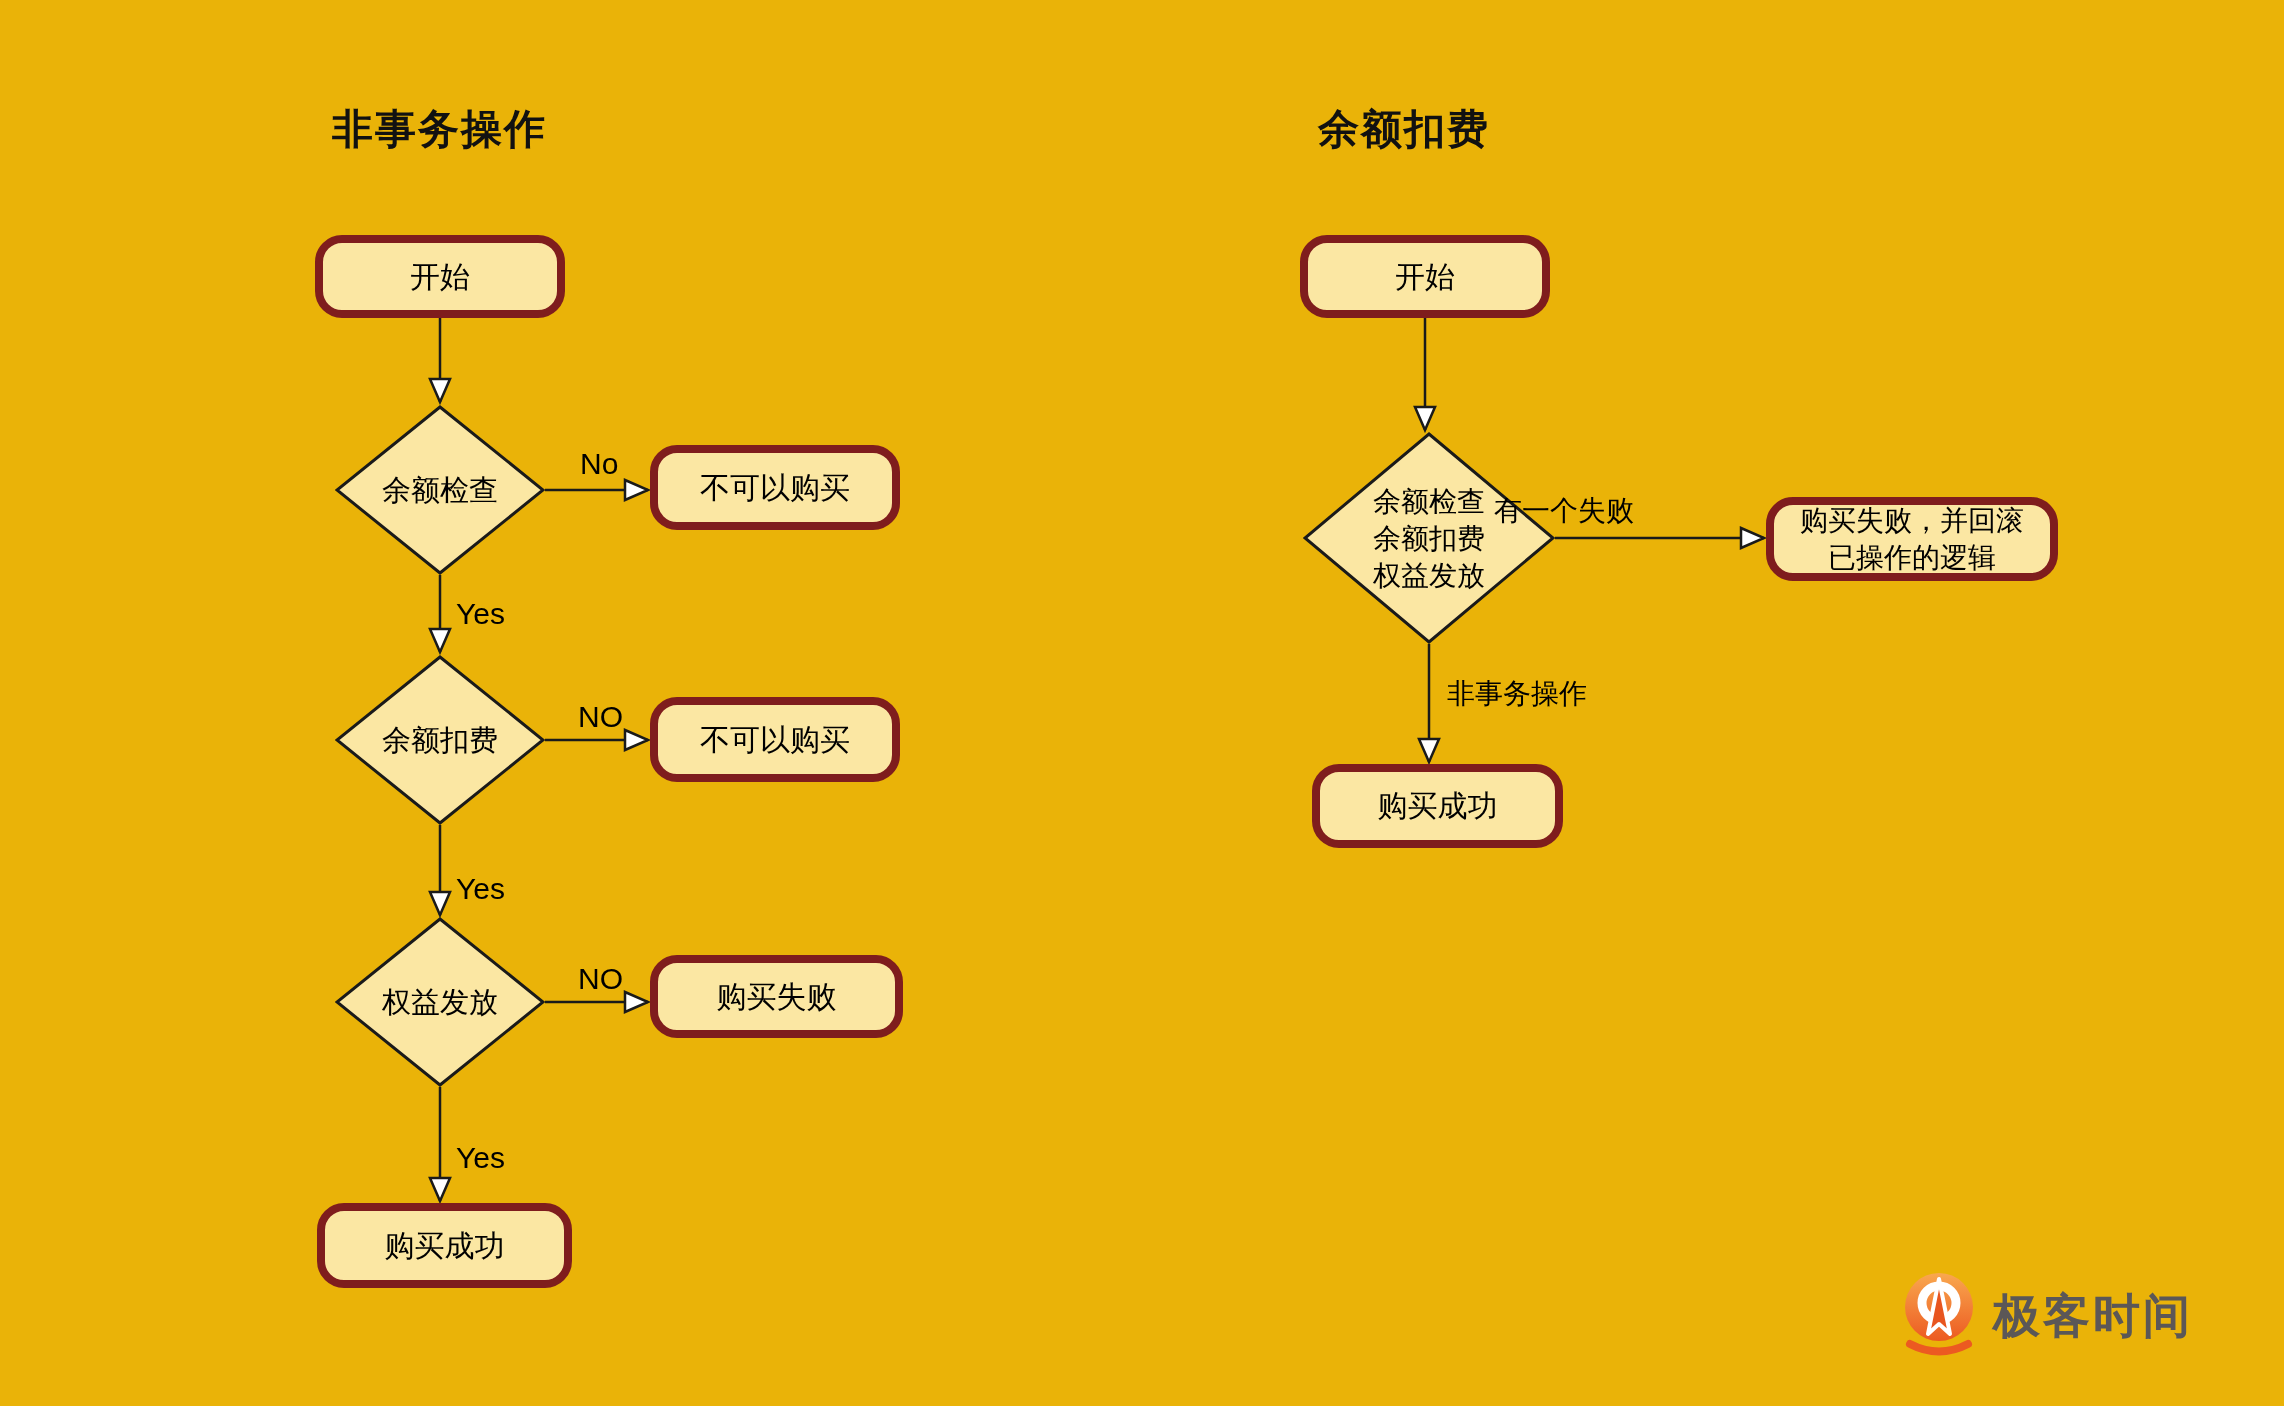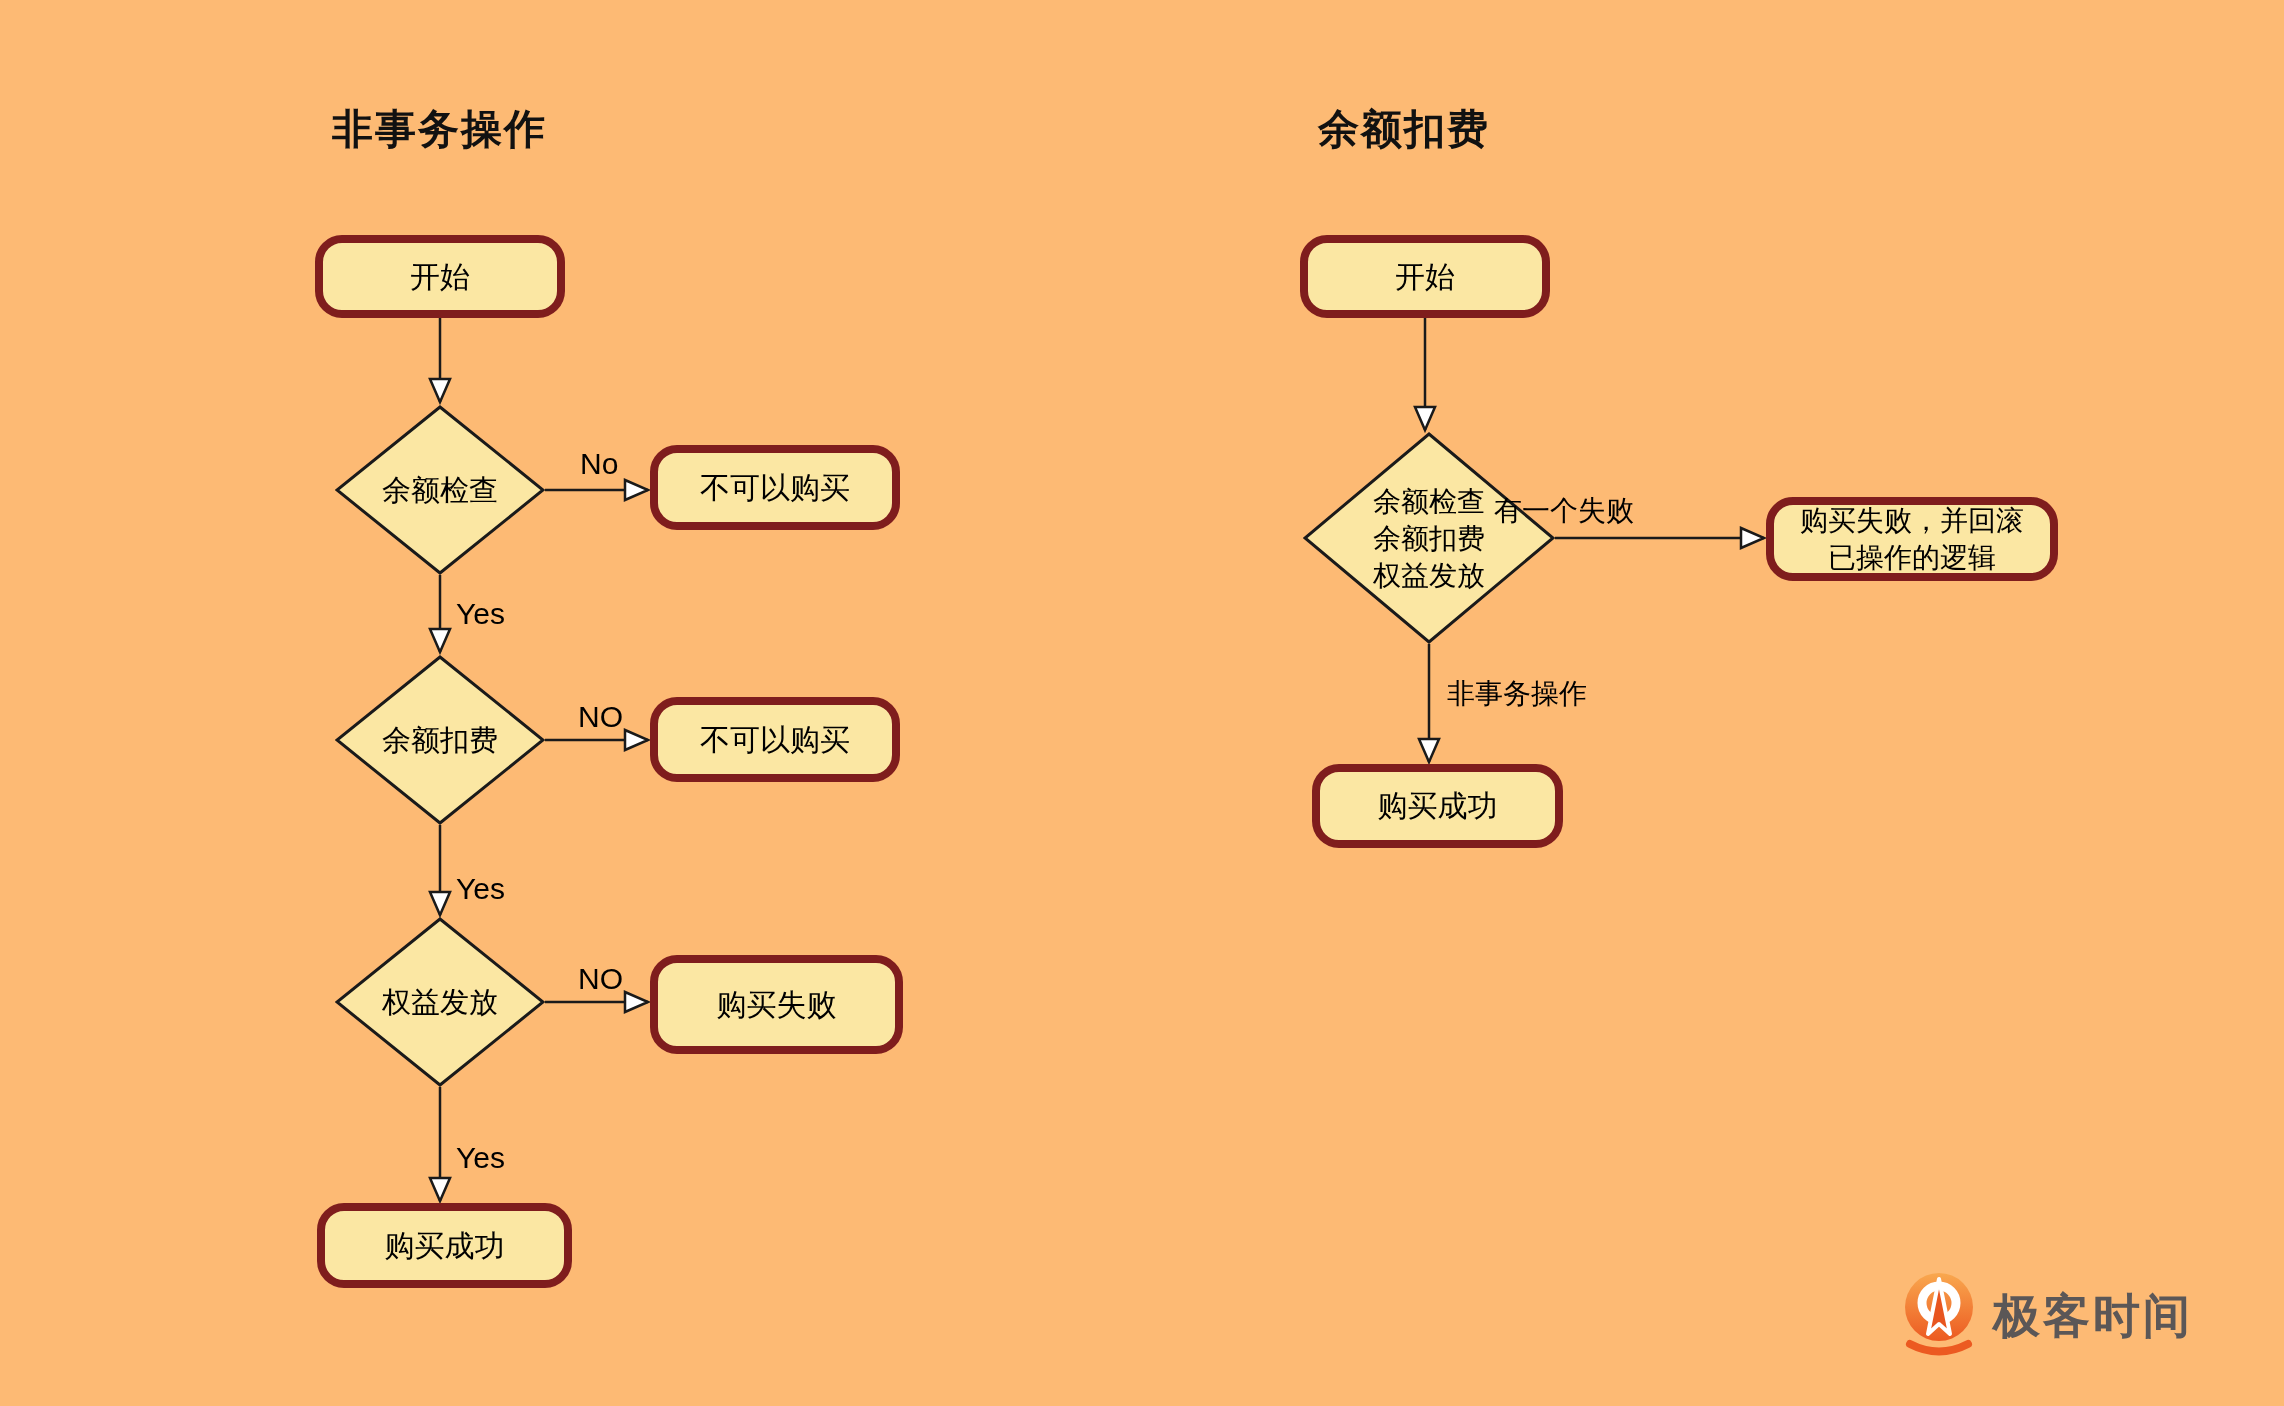--- a/index.html
+++ b/index.html
@@ -1,18 +1,18 @@
 <!DOCTYPE html>
 <html><head>
 <meta charset="utf-8">
 <style>
   html,body { margin:0; padding:0; background:#ffffff; }
   .canvas {
     position:relative; width:2284px; height:1406px; overflow:hidden;
-    background:#fdba74; font-family:"Liberation Sans","DejaVu Sans",sans-serif;
+    background:#eab308; font-family:"Liberation Sans","DejaVu Sans",sans-serif;
     color:#000;
   }
   .edges { position:absolute; left:0; top:0; }
   .title {
     position:absolute; font-size:41px; font-weight:700; color:#111;
     letter-spacing:2px; white-space:nowrap;
   }
   .node-box {
     position:absolute; box-sizing:border-box;
     background:#FBE7A3; border:8px solid #7f1d1d; border-radius:27px;
@@ -94,21 +94,21 @@
 
   <div class="diamond" style="left:335px; top:917px; width:210px; height:170px;">
     <svg viewBox="0 0 210 170" preserveAspectRatio="none">
       <polygon class="shape" points="105,2 208,85 105,168 2,85"></polygon>
     </svg>
     <div class="dlabel">
         <span>权益发放</span>
       </div>
   </div>
 
-  <div class="node-box" style="left:650px; top:955px; width:253px; height:99px;text-align:right;">
+  <div class="node-box" style="left:650px; top:955px; width:253px; height:83px;text-align:right;">
     <span>购买失败</span>
   </div>
 
   <div class="node-box" style="left:317px; top:1203px; width:255px; height:85px;">
     <span>购买成功</span>
   </div>
 
   <div class="edge-label" style="left:580px; top:447px;">No</div>
   <div class="edge-label" style="left:456px; top:597px;">Yes</div>
   <div class="edge-label" style="left:578px; top:700px;">NO</div>

